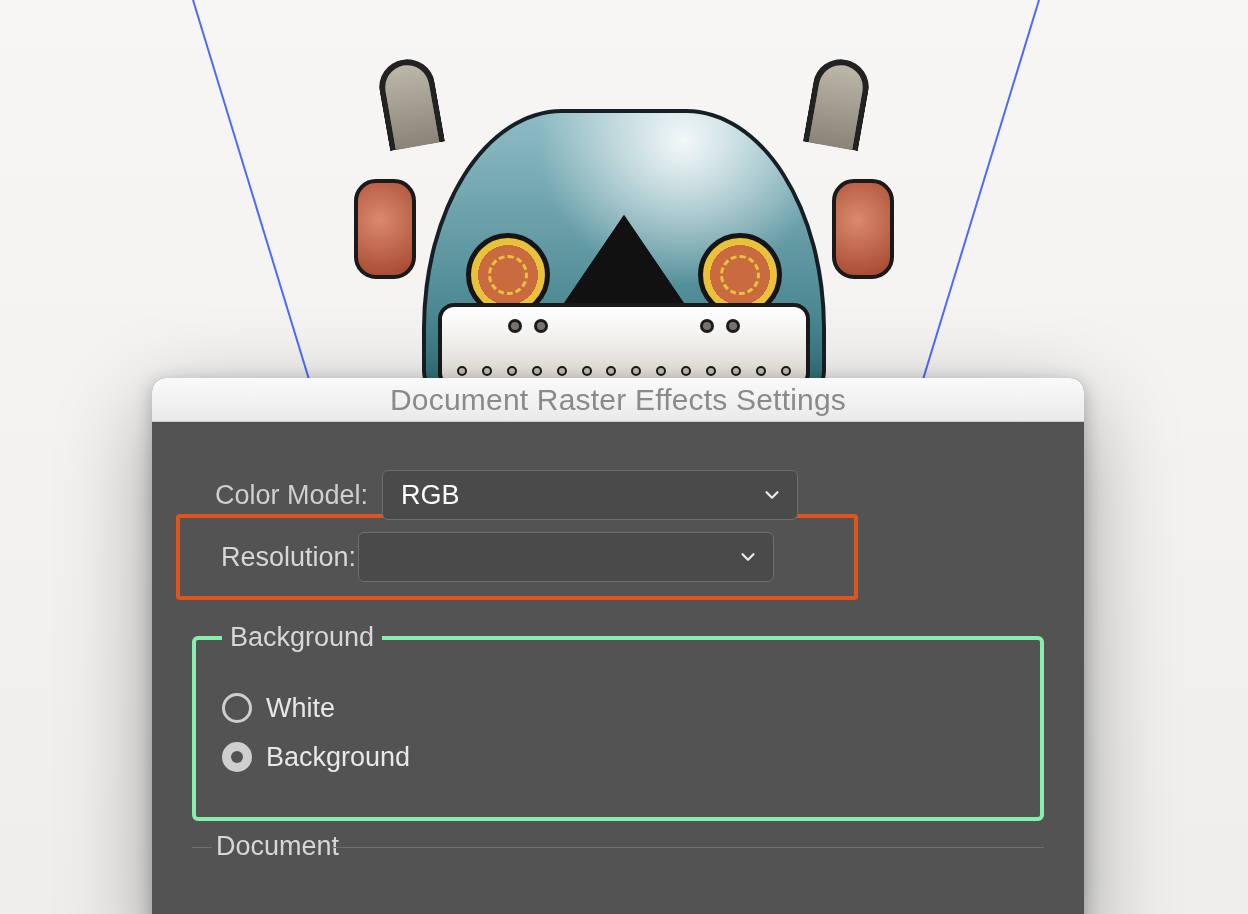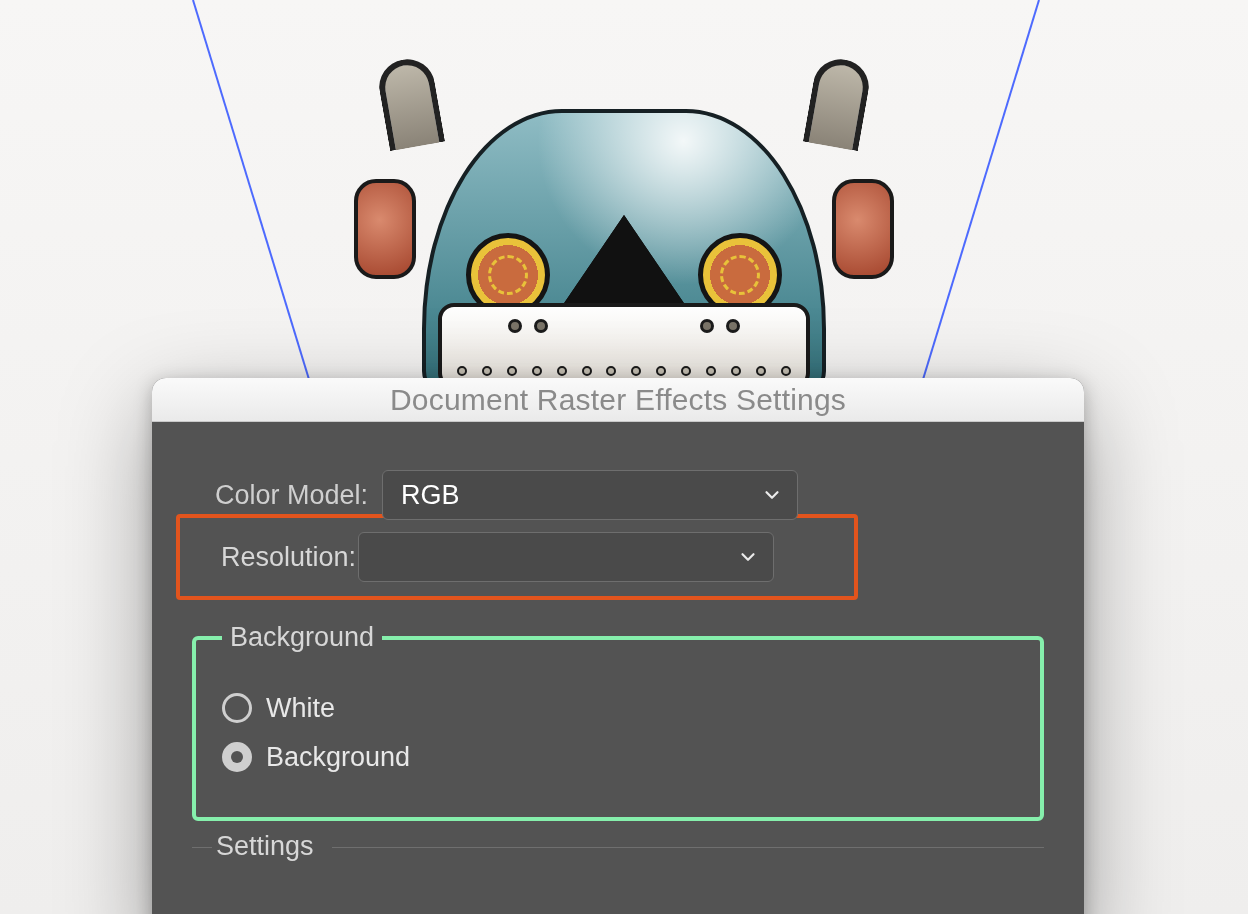--- a/index.html
+++ b/index.html
@@ -298,18 +298,18 @@
       </div>
 
       <div class="radio-row">
         <span class="radio checked"></span>
         <span>Background</span>
       </div>
     </fieldset>
 
     <div class="options-fs">
       <span class="line l"></span>
-      <span class="options-legend">Settings</span>
+      <span class="options-legend">Document</span>
       <span class="line r"></span>
     </div>
 
   </div>
 </div>
 
 </body></html>

